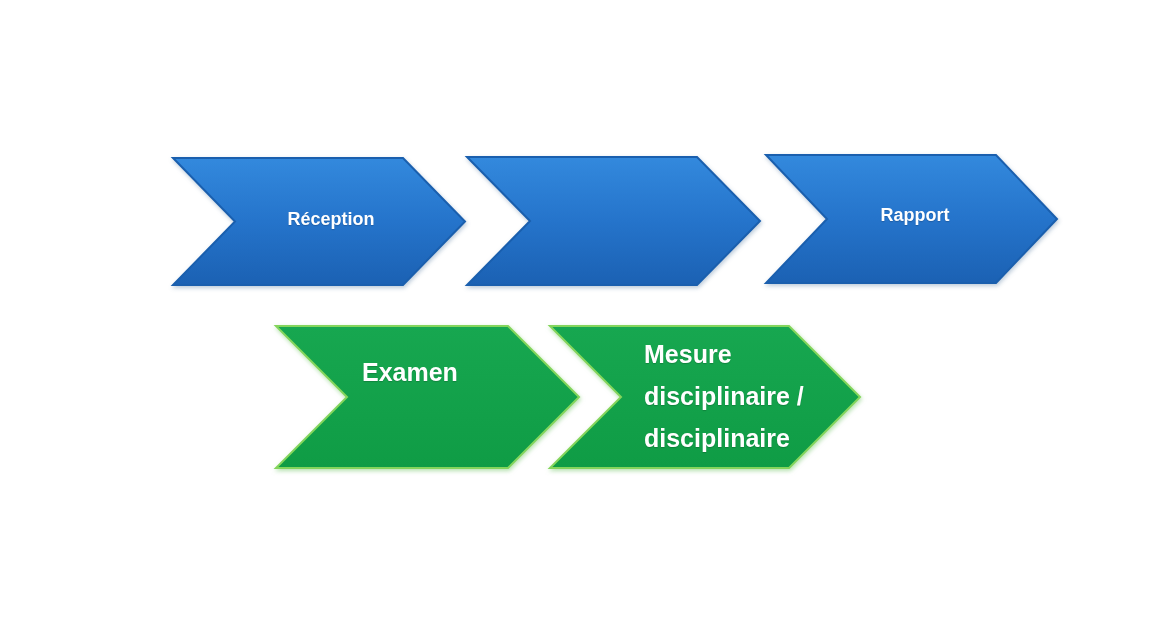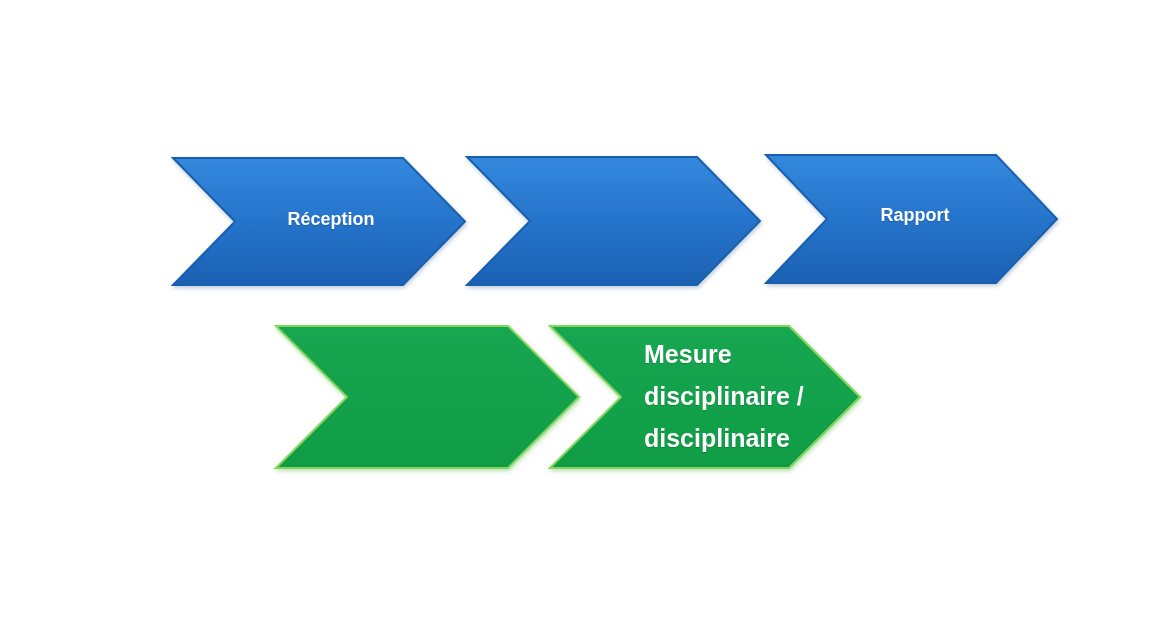--- a/index.html
+++ b/index.html
@@ -105,20 +105,21 @@
   <svg class="arrow arrow-green pos-a5" width="310" height="142" viewBox="0 0 310 142">
     <polygon points="0,0 239,0 310,71 239,142 0,142 71,71"></polygon>
   </svg>
 
   <div class="step-label centered label-reception">Réception</div>
 
 
   <div class="step-label centered label-rapport">Rapport</div>
 
   <div class="step-label multiline label-examen">
+    <div>Examen</div>
   </div>
 
   <div class="step-label multiline label-mesure">
     <div>Mesure</div>
     <div>disciplinaire /</div>
     <div>disciplinaire</div>
   </div>
 
 </div>
 

